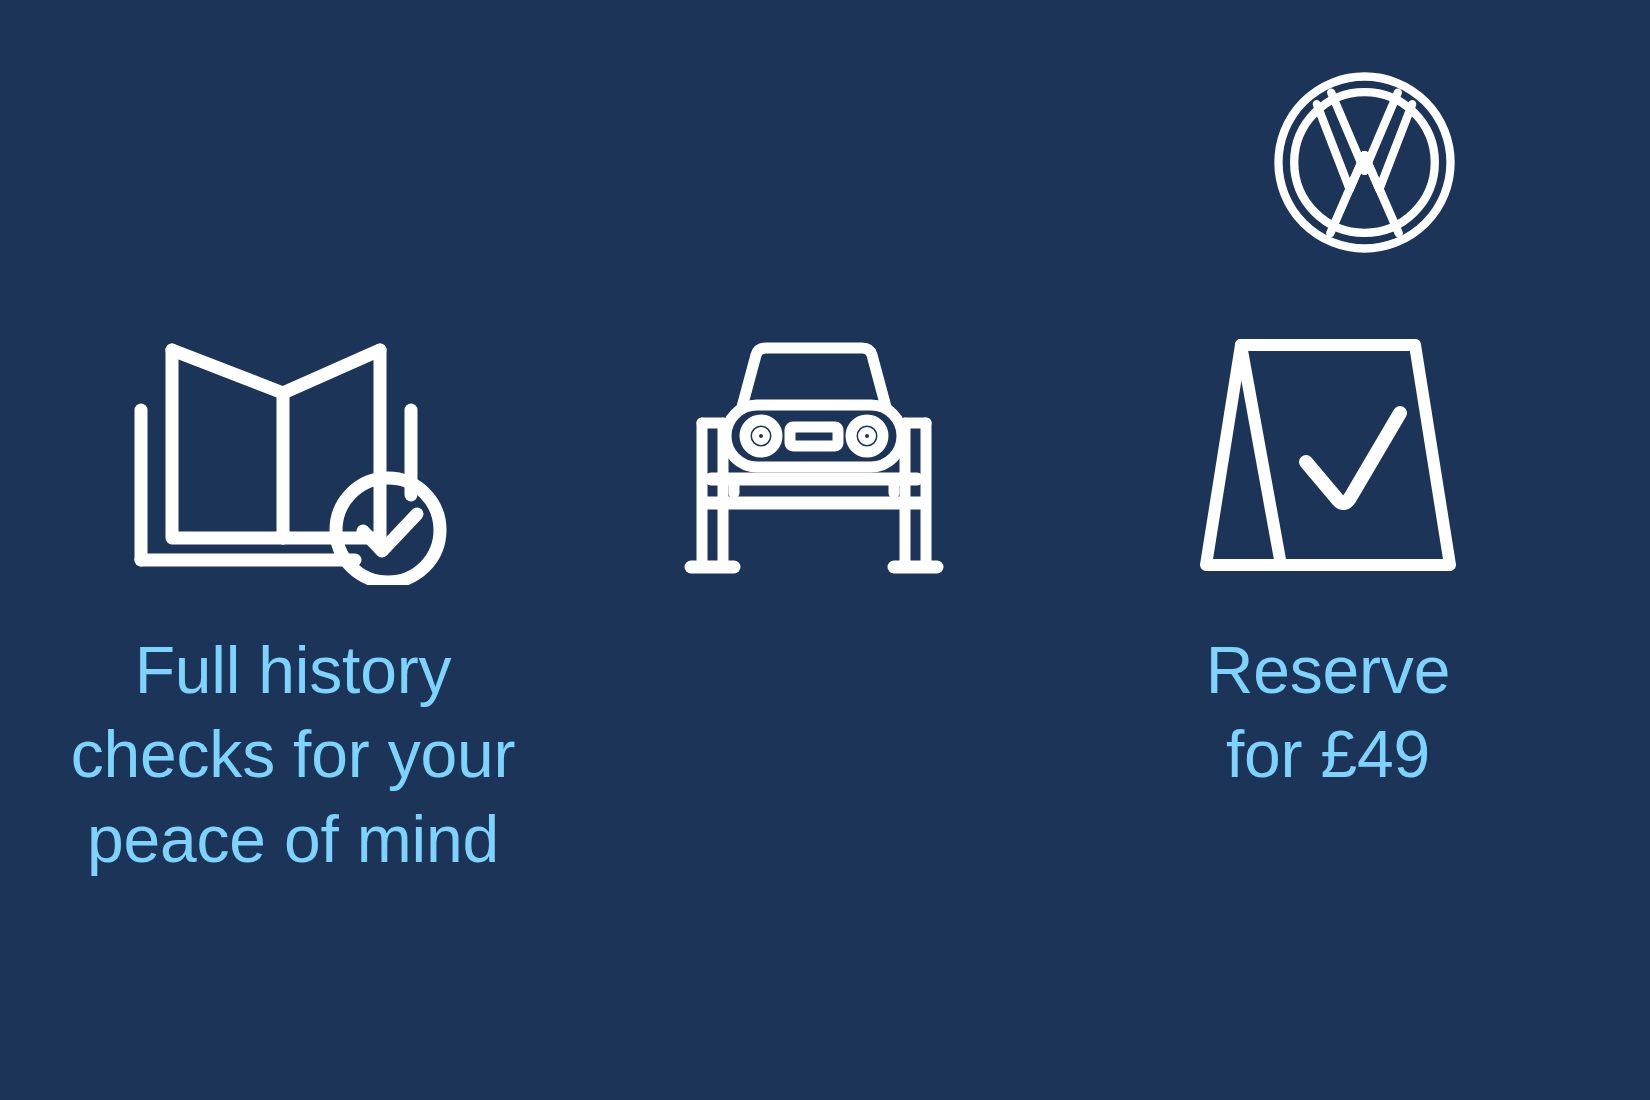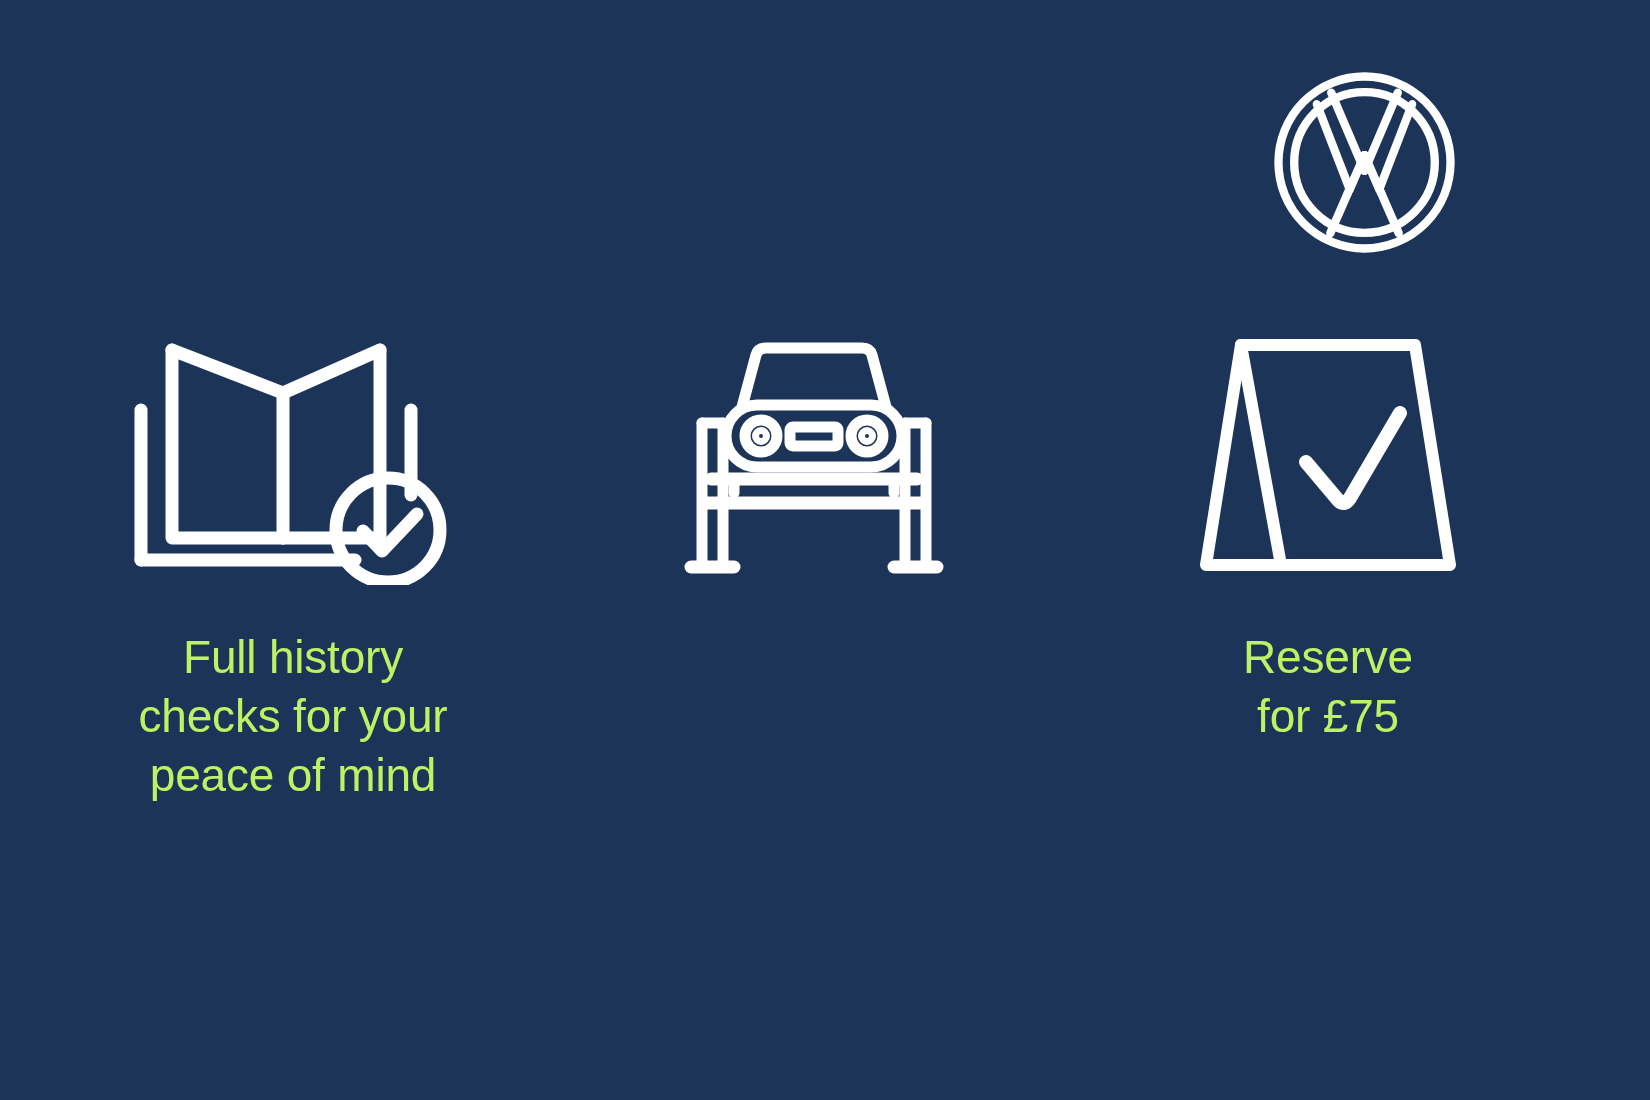--- a/index.html
+++ b/index.html
@@ -52,22 +52,22 @@
     justify-content: center;
   }
   .feature-icon svg { display: block; }
   .icon-book  { width: 340px; height: 260px; }
   .icon-lift  { width: 286px; height: 256px; }
   .icon-tent  { width: 300px; height: 250px; }
 
   .feature-label {
     margin-top: 38px;
     text-align: center;
-    color: #bef264;
-    font-size: 46px;
+    color: #7dd3fc;
+    font-size: 66px;
     line-height: 1.28;
     font-weight: 400;
     letter-spacing: -0.2px;
     white-space: pre-line;
   }
   .col-1 .feature-label { width: 560px; }
   .col-2 .feature-label { width: 440px; }
   .col-3 .feature-label { width: 520px; }
 </style>
 </head>
@@ -164,17 +164,17 @@
         <svg class="icon-tent" viewBox="0 0 300 250" fill="none" stroke="#ffffff" stroke-width="12" stroke-linecap="round" stroke-linejoin="round">
 
           <path d="M63 15 L237 15 L272 235 L28 235 Z"></path>
 
           <path d="M63 15 L103 235"></path>
 
           <path d="M128 132 L160 170 Q166 177 172 168 L222 83" stroke-width="14"></path>
         </svg>
       </div>
       <div class="feature-label">Reserve
-for £75</div>
+for £49</div>
     </div>
 
   </div>
 </div>
 
 </body></html>

